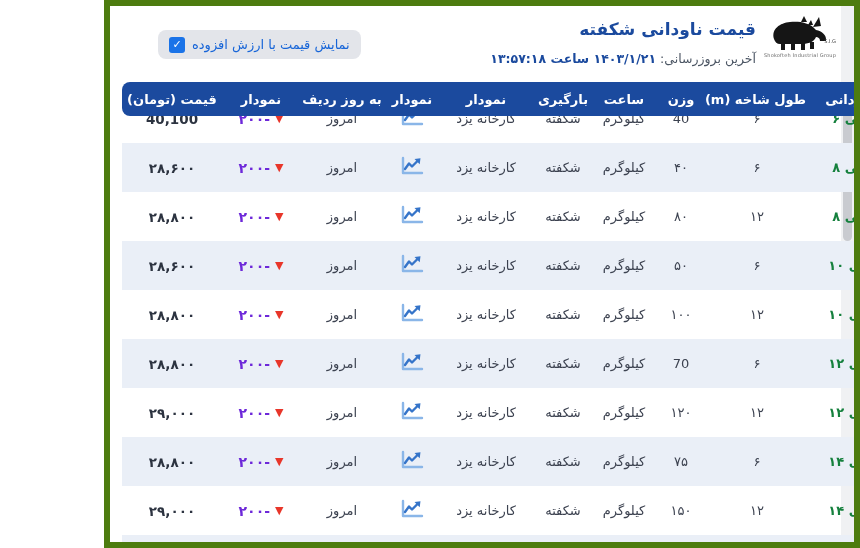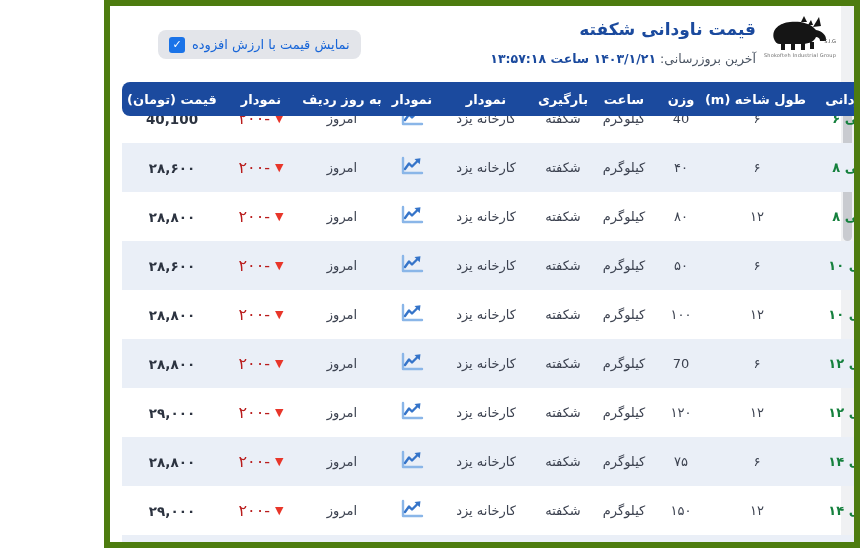--- a/index.html
+++ b/index.html
@@ -28,21 +28,21 @@
 
   .rows { position:absolute; top:12px; left:0; right:0; z-index:1; }
   .tr { height:49px; }
   .tr.alt { background:#eaeff7; }
   .td { text-align:center; font-size:13px; color:#3c4250; white-space:nowrap; }
   .c-num { color:#b6bcc6; font-size:12px; }
   .c-type { font-weight:700; color:#15803d; }
   .c-price { font-weight:700; color:#2c3340; font-size:13.5px; }
   .c-fluct { display:flex; direction:rtl; align-items:center; justify-content:center; gap:5px; }
   .tri { color:#e8362a; font-size:11px; line-height:1; }
-  .neg { direction:ltr; unicode-bidi:isolate; color:#b91c1c; font-size:16px; }
+  .neg { direction:ltr; unicode-bidi:isolate; color:#6d28d9; font-size:14px;font-weight:bold; }
   .chart-btn { display:inline-block; cursor:pointer; line-height:0; }
 
   
   .scrollbar { position:absolute; top:0; right:0; width:13px; height:543px; background:#f0f1f3; }
   .scroll-thumb { position:absolute; top:95px; left:2px; width:9px; height:140px; background:#c9cbd0; border-radius:5px; }
 
   
   .bottom-green { position:absolute; left:0; top:541px; width:860px; height:2px; background:#84bb40; }
   .bottom-bar { position:absolute; left:0; top:543px; width:860px; height:5px; background:#0d0d0d; }
   .bottom-seg1 { position:absolute; left:0; top:0; width:115px; height:5px; background:#414141; }

